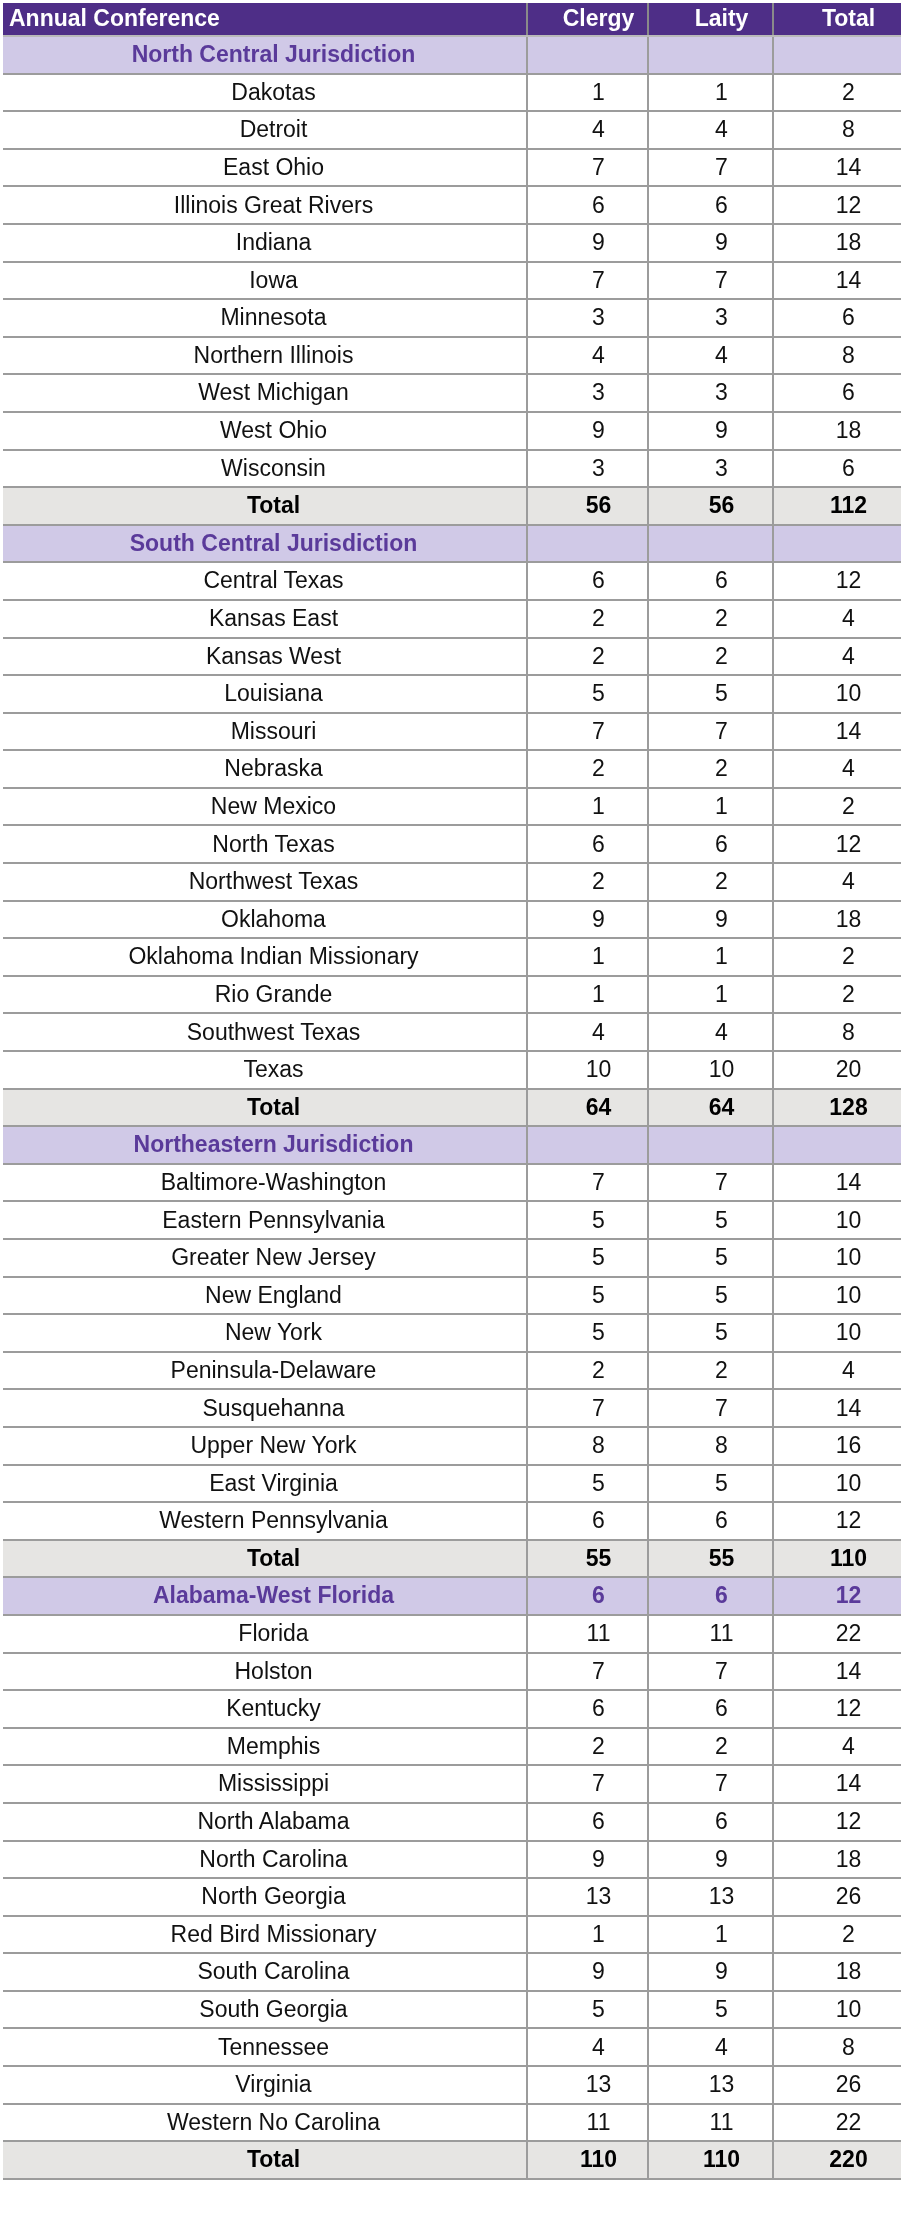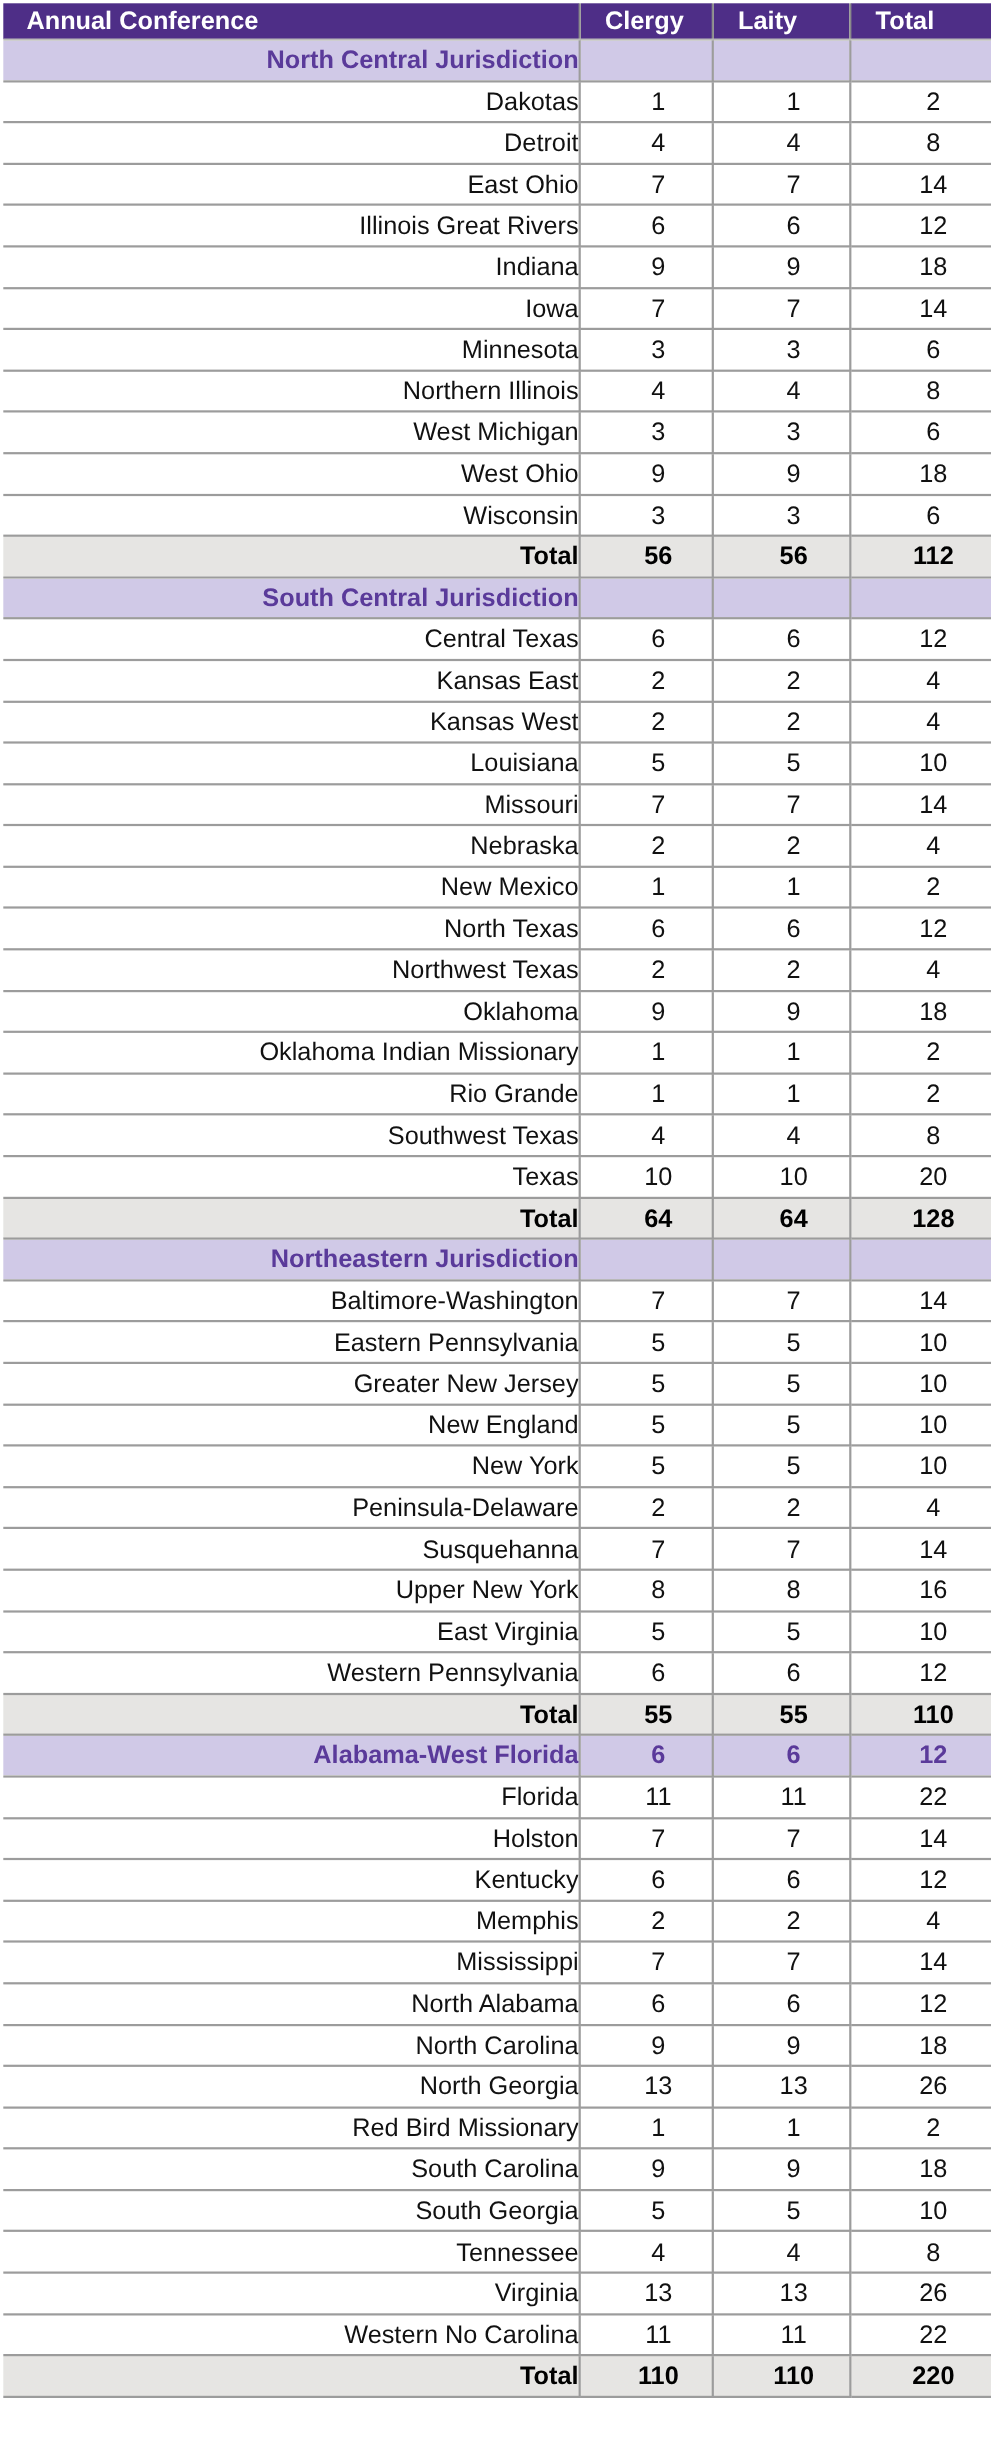--- a/index.html
+++ b/index.html
@@ -50,27 +50,27 @@
   td:last-child, th:last-child { border-right: none; }
 
   thead tr { height: 33px; }
   thead th {
     background: var(--purple-dark);
     color: #ffffff;
     font-weight: bold;
     border-right-color: #8a8a8a;
     border-bottom-color: #b9b9b9;
   }
-  thead th.name-cell { text-align: left; padding-left: 21px; }
-  thead th.num-cell  { text-align: left; padding-left: 22px; }
+  thead th.name-cell { text-align: left; padding-left: 6px; }
+  thead th.num-cell  { text-align: center; padding-left: 22px; }
 
   tbody tr { height: 37.6px; background: #ffffff; }
 
   td.name-cell {
-    text-align: right;
+    text-align: center;
     padding-left: 18px;
     color: var(--text-black);
   }
   td.num-cell {
     text-align: center;
     padding-left: 22px;
     color: var(--text-black);
   }
 
   tr.row-section td {

